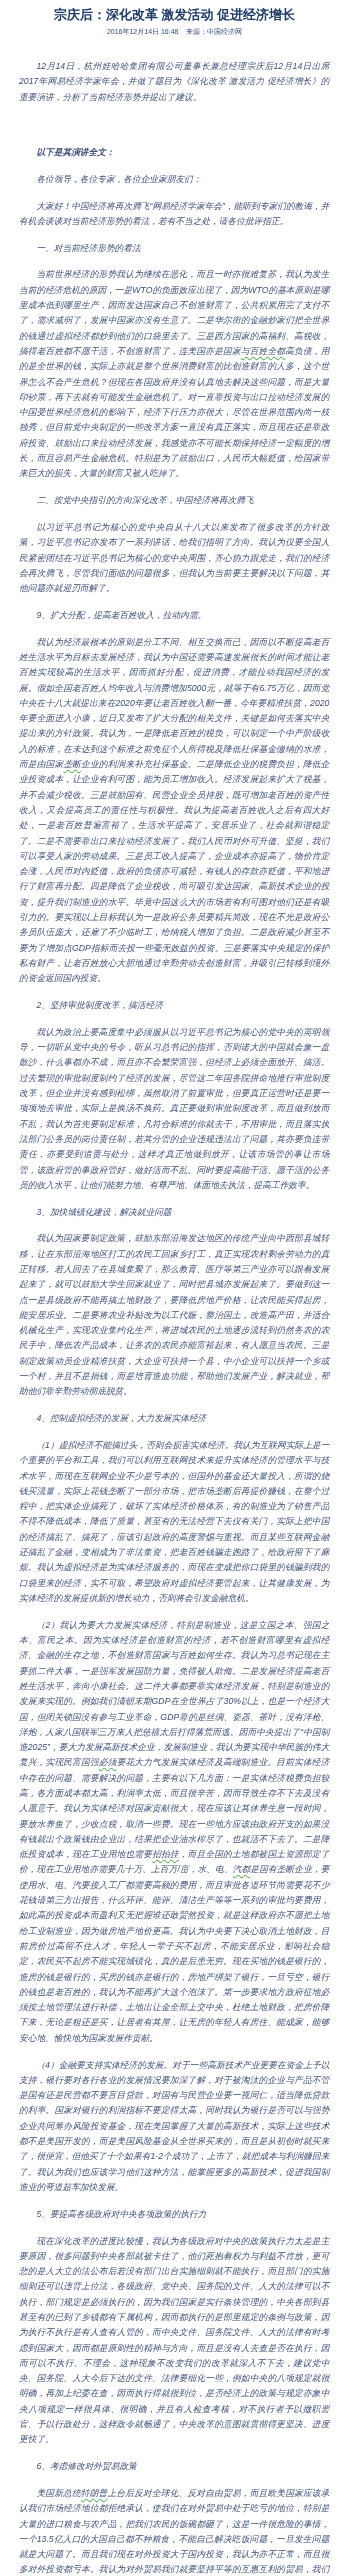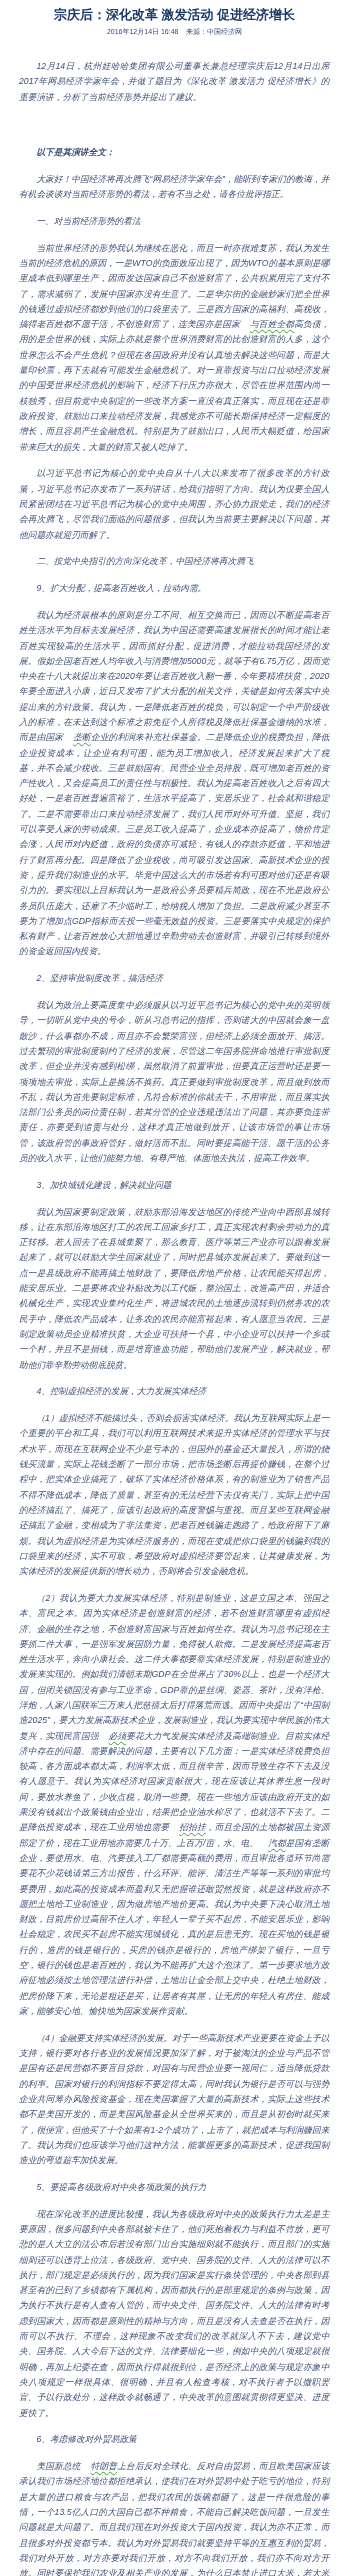--- a/index.html
+++ b/index.html
@@ -49,39 +49,39 @@
   }
   .article-body p:last-child {
     margin-bottom: 0;
   }
   .sq {
     text-decoration: underline;
     text-decoration-style: wavy;
     text-decoration-color: #3aa33a;
     text-decoration-thickness: 0.5px;
     text-underline-offset: 1.6px;
-    padding-left: 10px;
   }
 </style>
 </head>
 <body>
 
 <div class="page">
   <h1 class="article-title">宗庆后：深化改革 激发活动 促进经济增长</h1>
   <div class="meta-line">
     <span class="meta-date">2016年12月14日 16:48</span><span>来源：中国经济网</span>
   </div>
   <div class="article-body">
       <p>12月14日，杭州娃哈哈集团有限公司董事长兼总经理宗庆后12月14日出席2017年网易经济学家年会，并做了题目为《深化改革 激发活力 促经济增长》的重要演讲，分析了当前经济形势并提出了建议。</p>
       <p class="bold">以下是其演讲全文：</p>
+      <p>各位领导，各位专家，各位企业家朋友们：</p>
       <p>大家好！中国经济将再次腾飞“网易经济学家年会”，能听到专家们的教诲，并有机会谈谈对当前经济形势的看法，若有不当之处，请各位批评指正。</p>
       <p>一、对当前经济形势的看法</p>
       <p>当前世界经济的形势我认为继续在恶化，而且一时亦很难复苏，我认为发生当前的经济危机的原因，一是WTO的负面效应出现了，因为WTO的基本原则是哪里成本低到哪里生产，因而发达国家自己不创造财富了，公共积累用完了支付不了，需求减弱了，发展中国家亦没有生意了。二是华尔街的金融炒家们把全世界的钱通过虚拟经济都炒到他们的口袋里去了。三是西方国家的高福利、高税收，搞得老百姓都不愿干活，不创造财富了，连美国亦是国家<span class="sq">与百姓全都</span>高负债，用的是全世界的钱，实际上亦就是整个世界消费财富的比创造财富的人多，这个世界怎么不会产生危机？但现在各国政府并没有认真地去解决这些问题，而是大量印钞票，再下去就有可能发生金融危机了。对一直靠投资与出口拉动经济发展的中国受世界经济危机的影响下，经济下行压力亦很大，尽管在世界范围内尚一枝独秀，但目前党中央制定的一些改革方案一直没有真正落实，而且现在还是靠政府投资、鼓励出口来拉动经济发展，我感觉亦不可能长期保持经济一定幅度的增长，而且容易产生金融危机。特别是为了鼓励出口，人民币大幅贬值，给国家带来巨大的损失，大量的财富又被人吃掉了。</p>
+      <p>二、按党中央指引的方向深化改革，中国经济将再次腾飞</p>
       <p>以习近平总书记为核心的党中央自从十八大以来发布了很多改革的方针政策，习近平总书记亦发布了一系列讲话，给我们指明了方向。我认为仅要全国人民紧密团结在习近平总书记为核心的党中央周围，齐心协力跟党走，我们的经济会再次腾飞，尽管我们面临的问题很多，但我认为当前要主要解决以下问题，其他问题亦就迎刃而解了。</p>
-      <p>二、按党中央指引的方向深化改革，中国经济将再次腾飞</p>
       <p>9、扩大分配，提高老百姓收入，拉动内需。</p>
       <p>我认为经济最根本的原则是分工不同、相互交换而已，因而以不断提高老百姓生活水平为目标去发展经济，我认为中国还需要高速发展很长的时间才能让老百姓实现较高的生活水平，因而抓好分配，促进消费，才能拉动我国经济的发展。假如全国老百姓人均年收入与消费增加5000元，就等于有6.75万亿，因而党中央在十八大就提出来在2020年要让老百姓收入翻一番，今年要精准扶贫，2020年要全面进入小康，近日又发布了扩大分配的相关文件，关键是如何去落实中央提出来的方针政策。我认为，一是降低老百姓的税负，可以制定一个中产阶级收入的标准，在未达到这个标准之前免征个人所得税及降低社保基金缴纳的水准，而是由国家<span class="sq">垄断</span>企业的利润来补充社保基金。二是降低企业的税费负担，降低企业投资成本，让企业有利可图，能为员工增加收入。经济发展起来扩大了税基，并不会减少税收。三是鼓励国有、民营企业全员持股，既可增加老百姓的资产性收入，又会提高员工的责任性与积极性。我认为提高老百姓收入之后有四大好处，一是老百姓普遍富裕了，生活水平提高了，安居乐业了，社会就和谐稳定了。二是不需要靠出口来拉动经济发展了，我们人民币对外可升值、坚挺，我们可以享受人家的劳动成果。三是员工收入提高了，企业成本亦提高了，物价肯定会涨，人民币对内贬值，政府的负债亦可减轻，有钱人的存款亦贬值，平和地进行了财富再分配。四是降低了企业税收，尚可吸引发达国家、高新技术企业的投资，提升我们制造业的水平。毕竟中国这么大的市场若有利可图对他们还是有吸引力的。要实现以上目标我认为一是政府公务员要精兵简政，现在不光是政府公务员队伍庞大，还雇了不少临时工，给纳税人增加了负担。二是政府减少甚至不要为了增加点GDP指标而去投一些毫无效益的投资。三是要落实中央规定的保护私有财产，让老百姓放心大胆地通过辛勤劳动去创造财富，并吸引已转移到境外的资金返回国内投资。</p>
       <p>2、坚持审批制度改革，搞活经济</p>
       <p>我认为政治上要高度集中必须服从以习近平总书记为核心的党中央的英明领导，一切听从党中央的号令，听从习总书记的指挥，否则诺大的中国就会象一盘散沙，什么事都办不成，而且亦不会繁荣富强，但经济上必须全面放开、搞活。过去繁琐的审批制度制约了经济的发展，尽管这二年国务院拼命地推行审批制度改革，但企业并没有感到松绑，虽然取消了前置审批，但要真正运营时还是要一项项地去审批，实际上是换汤不换药。真正要做到审批制度改革，而且做到放而不乱，我认为首先要制定标准，凡符合标准的你就去干，不用审批，而且落实执法部门公务员的岗位责任制，若其分管的企业违规违法出了问题，其亦要负连带责任，亦要受到追责与处分，这样才真正地做到放开，让该市场管的事让市场管，该政府管的事政府管好，做好活而不乱。同时要提高能干活、愿干活的公务员的收入水平，让他们能努力地、有尊严地、体面地去执法，提高工作效率。</p>
       <p>3、加快城镇化建设，解决就业问题</p>
       <p>我认为国家要制定政策，鼓励东部沿海发达地区的传统产业向中西部县城转移，让在东部沿海地区打工的农民工回家乡打工，真正实现农村剩余劳动力的真正转移。若人回去了在县城集聚了，那么教育、医疗等第三产业亦可以跟着发展起来了，就可以鼓励大学生回家就业了，同时把县城亦发展起来了。要做到这一点一是县级政府不能再搞土地财政了，要降低房地产价格，让农民能买得起房，能安居乐业。二是要将农业补贴改为以工代赈，整治国土，改造高产田，并适合机械化生产，实现农业集约化生产，将进城农民的土地逐步流转到仍然务农的农民手中，降低农产品成本，让务农的农民亦能富裕起来，有人愿意当农民。三是制定政策动员企业精准扶贫，大企业可扶持一个县，中小企业可以扶持一个乡或一个村，并且不是捐钱，而是培育造血功能，帮助他们发展产业，解决就业，帮助他们靠辛勤劳动彻底脱贫。</p>
       <p>4、控制虚拟经济的发展，大力发展实体经济</p>
       <p>（1）虚拟经济不能搞过头，否则会损害实体经济。我认为互联网实际上是一个重要的平台和工具，我们可以利用互联网技术来提升实体经济的管理水平与技术水平，而现在互联网企业不少是亏本的，但国外的基金还大量投入，所谓的烧钱买流量，实际上花钱垄断了一部分市场，把市场垄断后再提价赚钱，在整个过程中，把实体企业搞死了，破坏了实体经济价格体系，有的制造业为了销售产品不得不降低成本，降低了质量，甚至有的无法经营下去仅有关门，实际上把中国的经济搞乱了、搞死了，应该引起政府的高度警惕与重视。而且某些互联网金融还搞乱了金融，变相成为了非法集资，把老百姓钱骗走跑路了，给政府留下了麻烦。我认为虚拟经济是为实体经济服务的，而现在变成把你口袋里的钱骗到我的口袋里来的经济，实不可取，希望政府对虚拟经济要管起来，让其健康发展，为实体经济的发展提供新的增长动力，否则将会引发金融危机。</p>
       <p>（2）我认为要大力发展实体经济，特别是制造业，这是立国之本、强国之本、富民之本。因为实体经济是创造财富的经济，若不创造财富哪里有虚拟经济、金融的生存之地，不创造财富国家与百姓如何生存。我认为习总书记现在主要抓二件大事，一是强军发展国防力量，免得被人欺侮。二是发展经济提高老百姓生活水平，奔向小康社会。这二件大事都要靠实体经济发展，特别是制造业的发展来实现的。例如我们清朝末期GDP在全世界占了30%以上，也是一个经济大国，但闭关锁国没有参与工业革命，GDP靠的是丝绸、瓷器、茶叶，没有洋枪、洋炮，人家八国联军三万来人把慈禧太后打得落荒而逃。因而中央提出了“中国制造2025”，要大力发展高新技术企业，发展制造业，我认为要实现中华民族的伟大复兴，实现民富国强<span class="sq">必须</span>要花大力气发展实体经济及高端制造业。目前实体经济中存在的问题、需要解决的问题，主要有以下几方面：一是实体经济税费负担较高，各方面成本都太高，利润率太低，而且很辛苦，因而导致生存不下去及没有人愿意干。我认为实体经济对国家贡献很大，现在应该让其休养生息一段时间，要放水养鱼了，少收点税，取消一些费。现在一些地方应该由政府开支的如果没有钱就出个政策钱由企业出，结果把企业油水榨尽了，也就活不下去了。二是降低投资成本，现在工业用地也需要<span class="sq">招拍挂</span>，而且全国的土地都被国土资源部定了价，现在工业用地亦需要几十万、上百万/亩，水、电、<span class="sq">汽都</span>是国有垄断企业，要使用水、电、汽要接入工厂都需要高额的费用，而且审批各道环节尚需要花不少花钱请第三方出报告，什么环评、能评、清洁生产等等一系列的审批均要费用，如此高的投资成本而盈利又无把握谁还敢贸然投资，就是这样政府亦不愿把土地给工业制造业，因为做房地产地价更高。我认为中央要下决心取消土地财政，目前房价过高留不住人才，年轻人一辈子买不起房，不能安居乐业，影响社会稳定，农民买不起房不能实现城镇化，真的是后患无穷。现在买地的钱是银行的，造房的钱是银行的，买房的钱亦是银行的，房地产绑架了银行，一旦亏空，银行的钱也是老百姓的，我认为不能再扩大这个泡沫了。第一步要求地方政府征地必须按土地管理法进行补偿，土地出让金全部上交中央，杜绝土地财政，把房价降下来，无论是租还是买，让居者有其屋，让无房的年轻人有房住、能成家，能够安心地、愉快地为国家发展作贡献。</p>
       <p>（4）金融要支持实体经济的发展。对于一些高新技术产业更要在资金上予以支持，银行要对各行各业的发展情况要加深了解，对于被淘汰的企业与产品不管是国有还是民营都不要盲目贷款，对国有与民营企业要一视同仁，适当降低贷款的利率。国家对银行的利润指标不要定得太高，同时我认为银行是否可以与强势企业共同筹办风险投资基金，现在美国掌握了大量的高新技术，实际上这些技术都不是美国开发的，而是美国风险基金从全世界买来的，而且是从初创时就买来了，很便宜，但他买了十个如果有1-2个成功了，上市了，就把成本与利润赚回来了。我认为我们也应该学习他们这种方法，能掌握更多的高新技术，促进我国制造业的弯道超车加快发展。</p>

